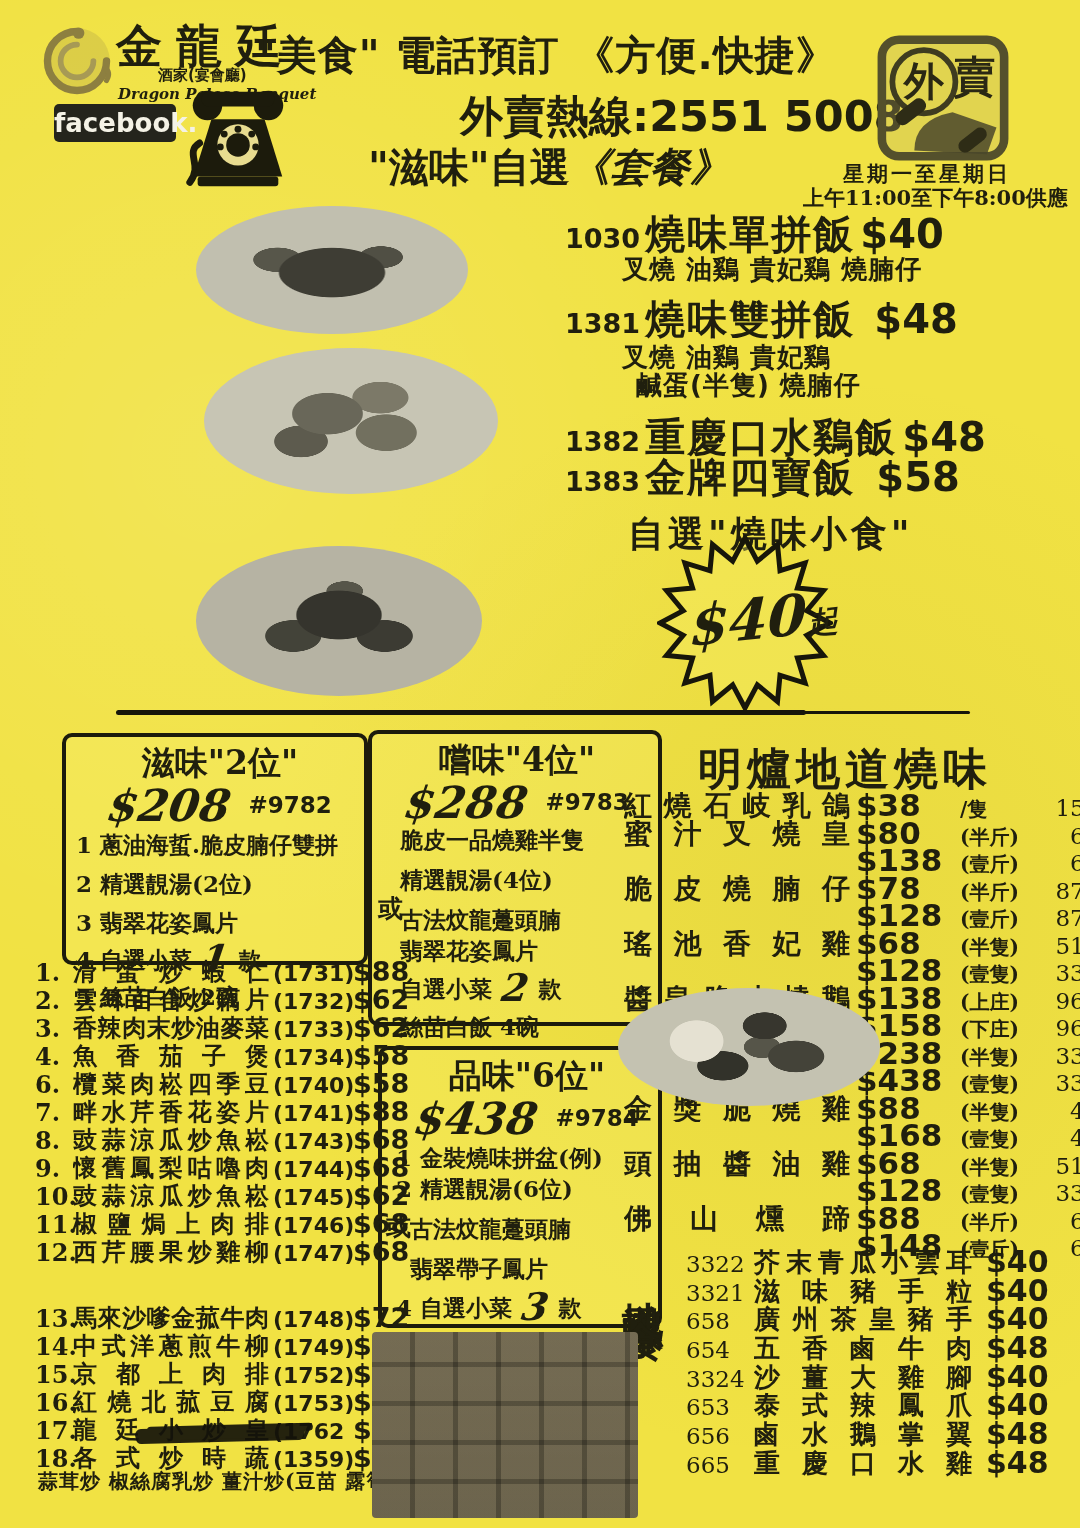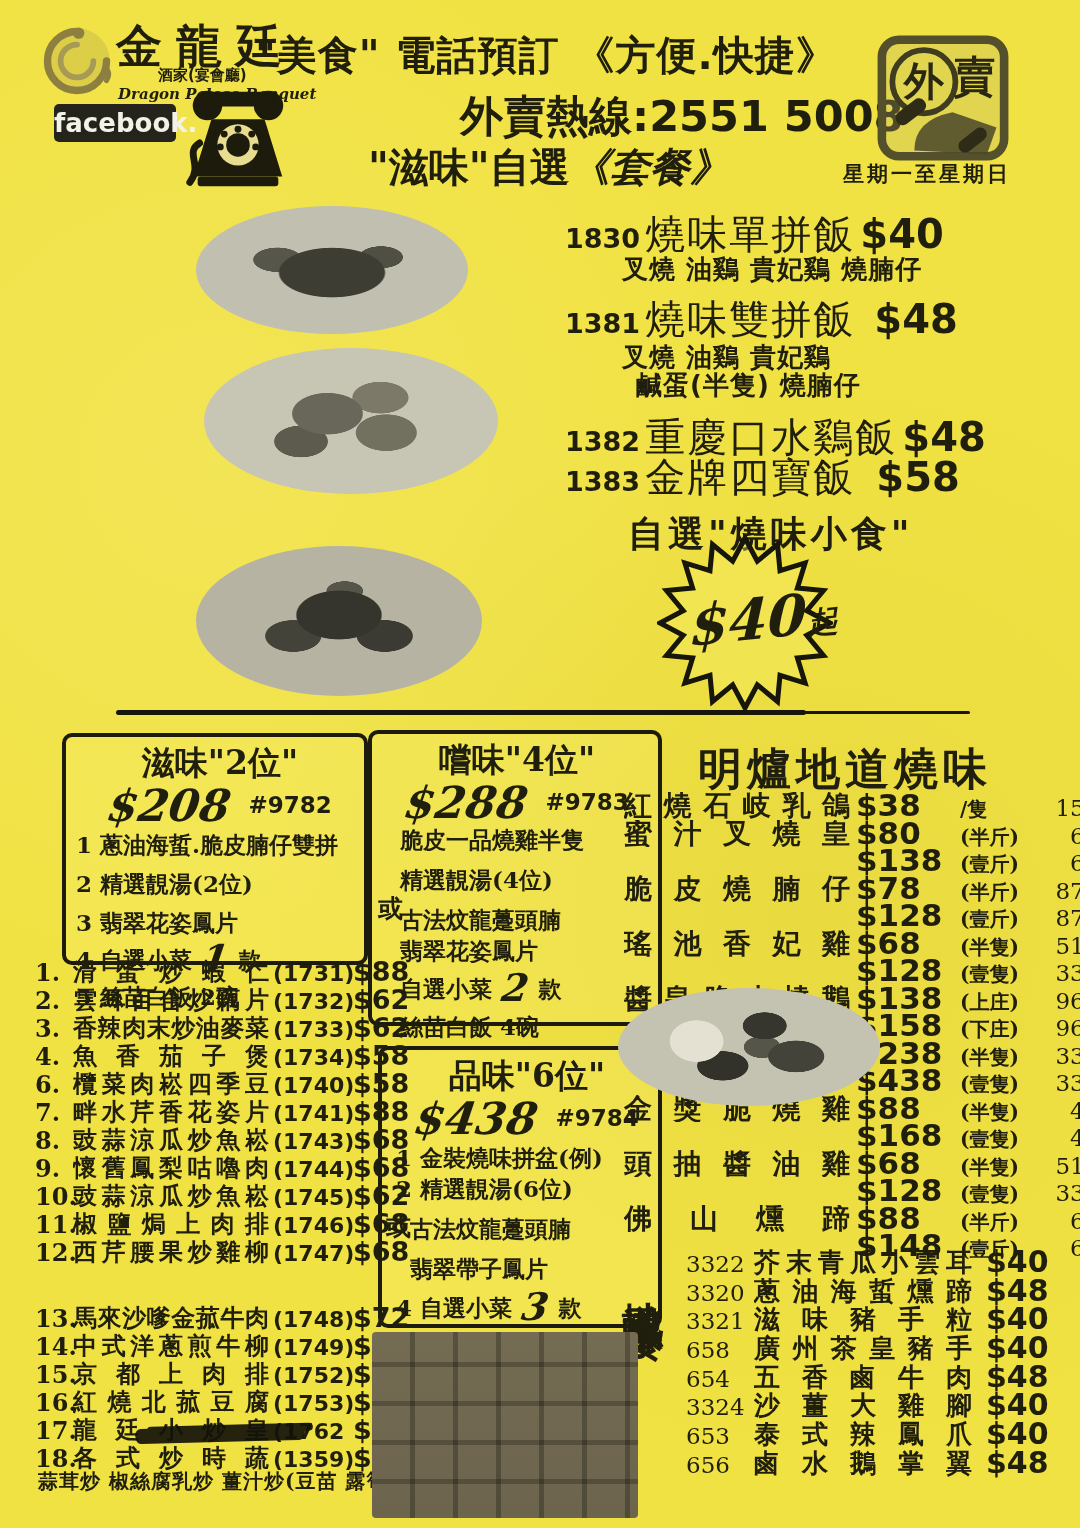--- a/index.html
+++ b/index.html
@@ -17,21 +17,21 @@
   
   .fb-badge{background:#24241c;color:#f4f2e6;border-radius:5px;font-weight:bold;
             font-size:26px;text-align:center;line-height:38px;letter-spacing:0;}
   .h1{font-size:40px;font-weight:bold;letter-spacing:1px;}
   .h2{font-size:43px;font-weight:bold;}
   .h3{font-size:40px;font-weight:bold;}
   .hours{font-family:"DejaVu Serif",serif;font-weight:bold;}
 
   
   .sm-code{font-size:27px;font-weight:bold;}
-  .sm-name{font-size:40px;font-weight:normal;letter-spacing:2px;}
+  .sm-name{font-size:40px;font-weight:bold;letter-spacing:2px;}
   .sm-price{font-size:40px;font-weight:bold;}
   .sm-desc{font-size:26px;font-weight:bold;letter-spacing:1px;}
 
   
   .promo-title{font-size:36px;font-weight:bold;font-family:"DejaVu Serif",serif;letter-spacing:4px;}
 
   
   .cbox{border:4px solid #1c1b0c;border-radius:10px;background:rgba(250,242,120,.25);}
   .cbox .title{font-size:33px;font-weight:bold;font-family:"DejaVu Serif",serif;text-align:center;display:block;}
   .cbox .pricerow{display:block;text-align:center;}
@@ -114,41 +114,42 @@
     <rect x="6" y="6" width="128" height="122" rx="18" fill="rgba(190,180,110,.30)" stroke="#54502c" stroke-width="9"></rect>
     <circle cx="50" cy="50" r="33" fill="none" stroke="#3f3c20" stroke-width="6"></circle>
     <path d="M34,78 L22,96 L44,84 Z" fill="#3f3c20"></path>
     <text x="50" y="64" font-size="42" font-weight="bold" text-anchor="middle" fill="#2a2814" font-family="DejaVu Serif,serif">外</text>
     <text x="103" y="60" font-size="44" font-weight="bold" text-anchor="middle" fill="#2a2814" font-family="DejaVu Serif,serif">賣</text>
     <rect x="18" y="74" width="36" height="15" rx="7" transform="rotate(-38 36 81)" fill="#2e2c16"></rect>
     <path d="M40,122 Q40,90 80,82 L126,98 L116,126 Z" fill="#4a472a" opacity=".85"></path>
     <rect x="84" y="104" width="34" height="14" rx="7" transform="rotate(-38 101 111)" fill="#2e2c16"></rect>
   </svg>
   <div class="abs hours" style="left:843px;top:160px;font-size:21px;letter-spacing:3px">星期一至星期日</div>
+  <div class="abs hours" style="left:803px;top:184px;font-size:21px">上午11:00至下午8:00供應</div>
 
   <div class="abs photo plate" style="left:196px;top:206px;width:272px;height:128px;
        background:radial-gradient(90px 42px at 50% 52%,#3c3a26 0 58%,transparent 60%),
                   radial-gradient(40px 20px at 30% 42%,#57543a 0 60%,transparent 62%),
                   radial-gradient(36px 18px at 68% 40%,#504d34 0 60%,transparent 62%),
                   radial-gradient(100% 100% at 50% 50%,#c9c39d 0 68%,#a9a37e 86%,#8f8a66 100%);"></div>
   <div class="abs photo plate" style="left:204px;top:348px;width:294px;height:146px;
        background:radial-gradient(58px 34px at 42% 45%,#6b6745 0 60%,transparent 62%),
                   radial-gradient(50px 30px at 62% 58%,#757049 0 60%,transparent 62%),
                   radial-gradient(44px 26px at 33% 64%,#5e5a3c 0 60%,transparent 62%),
                   radial-gradient(46px 26px at 60% 34%,#807a52 0 60%,transparent 62%),
                   radial-gradient(100% 100% at 50% 50%,#cfc9a3 0 70%,#b0aa84 88%,#94906c 100%);"></div>
   <div class="abs photo plate" style="left:196px;top:546px;width:286px;height:150px;
        background:radial-gradient(70px 40px at 50% 46%,#33311f 0 60%,transparent 62%),
                   radial-gradient(46px 26px at 34% 60%,#42402a 0 60%,transparent 62%),
                   radial-gradient(46px 26px at 66% 60%,#3a3826 0 60%,transparent 62%),
                   radial-gradient(30px 16px at 52% 30%,#565339 0 60%,transparent 62%),
                   radial-gradient(100% 100% at 50% 50%,#bdb790 0 72%,#9c9672 90%,#857f5e 100%);"></div>
 
   <div class="abs" style="left:565px;top:207px">
-    <span class="sm-code">1830</span>
+    <span class="sm-code">1030</span>
     <span class="sm-name">燒味單拼飯</span>
     <span class="sm-price">$40</span>
   </div>
   <div class="abs sm-desc" style="left:622px;top:252px">叉燒 油鷄 貴妃鷄 燒腩仔</div>
 
   <div class="abs" style="left:565px;top:292px">
     <span class="sm-code">1381</span>
     <span class="sm-name">燒味雙拼飯</span>
     <span class="sm-price" style="margin-left:14px">$48</span>
   </div>
@@ -383,23 +384,20 @@
                   radial-gradient(30px 18px at 55% 50%,#565338 0 60%,transparent 62%),
                   radial-gradient(100% 100% at 50% 50%,#ccc6a0 0 72%,#aba57f 90%,#918b67 100%);"></div>
 
   <div class="abs side-title" style="left:622px;top:1268px;height:240px">地道風味小食</div>
   <div class="abs" style="left:686px;top:1248px;width:390px">
 
       <div class="snack-row">
         <span class="s-code">3322</span><span class="s-name just">芥末青瓜小雲耳</span><span class="s-price">$40</span>
       </div>
 
-      <div class="snack-row">
-        <span class="s-code">3320</span><span class="s-name just">蔥油海蜇燻蹄</span><span class="s-price">$48</span>
-      </div>
 
       <div class="snack-row">
         <span class="s-code">3321</span><span class="s-name just">滋味豬手粒</span><span class="s-price">$40</span>
       </div>
 
       <div class="snack-row">
         <span class="s-code">658</span><span class="s-name just">廣州茶皇豬手</span><span class="s-price">$40</span>
       </div>
 
       <div class="snack-row">
@@ -411,20 +409,23 @@
       </div>
 
       <div class="snack-row">
         <span class="s-code">653</span><span class="s-name just">泰式辣鳳爪</span><span class="s-price">$40</span>
       </div>
 
       <div class="snack-row">
         <span class="s-code">656</span><span class="s-name just">鹵水鵝掌翼</span><span class="s-price">$48</span>
       </div>
 
+      <div class="snack-row">
+        <span class="s-code">665</span><span class="s-name just">重慶口水雞</span><span class="s-price">$48</span>
+      </div>
     </div>
 
   <div class="abs photo" style="left:372px;top:1332px;width:266px;height:186px;border-radius:4px;
        background:linear-gradient(180deg,rgba(255,255,255,.25),rgba(0,0,0,.08)),
                   repeating-linear-gradient(90deg,#c5b787 0 38px,#8f855c 38px 43px),
                   repeating-linear-gradient(0deg,#c5b787 0 34px,#938960 34px 39px),#d5cfad;
        background-blend-mode:multiply;"></div>
 
 </div>
 

